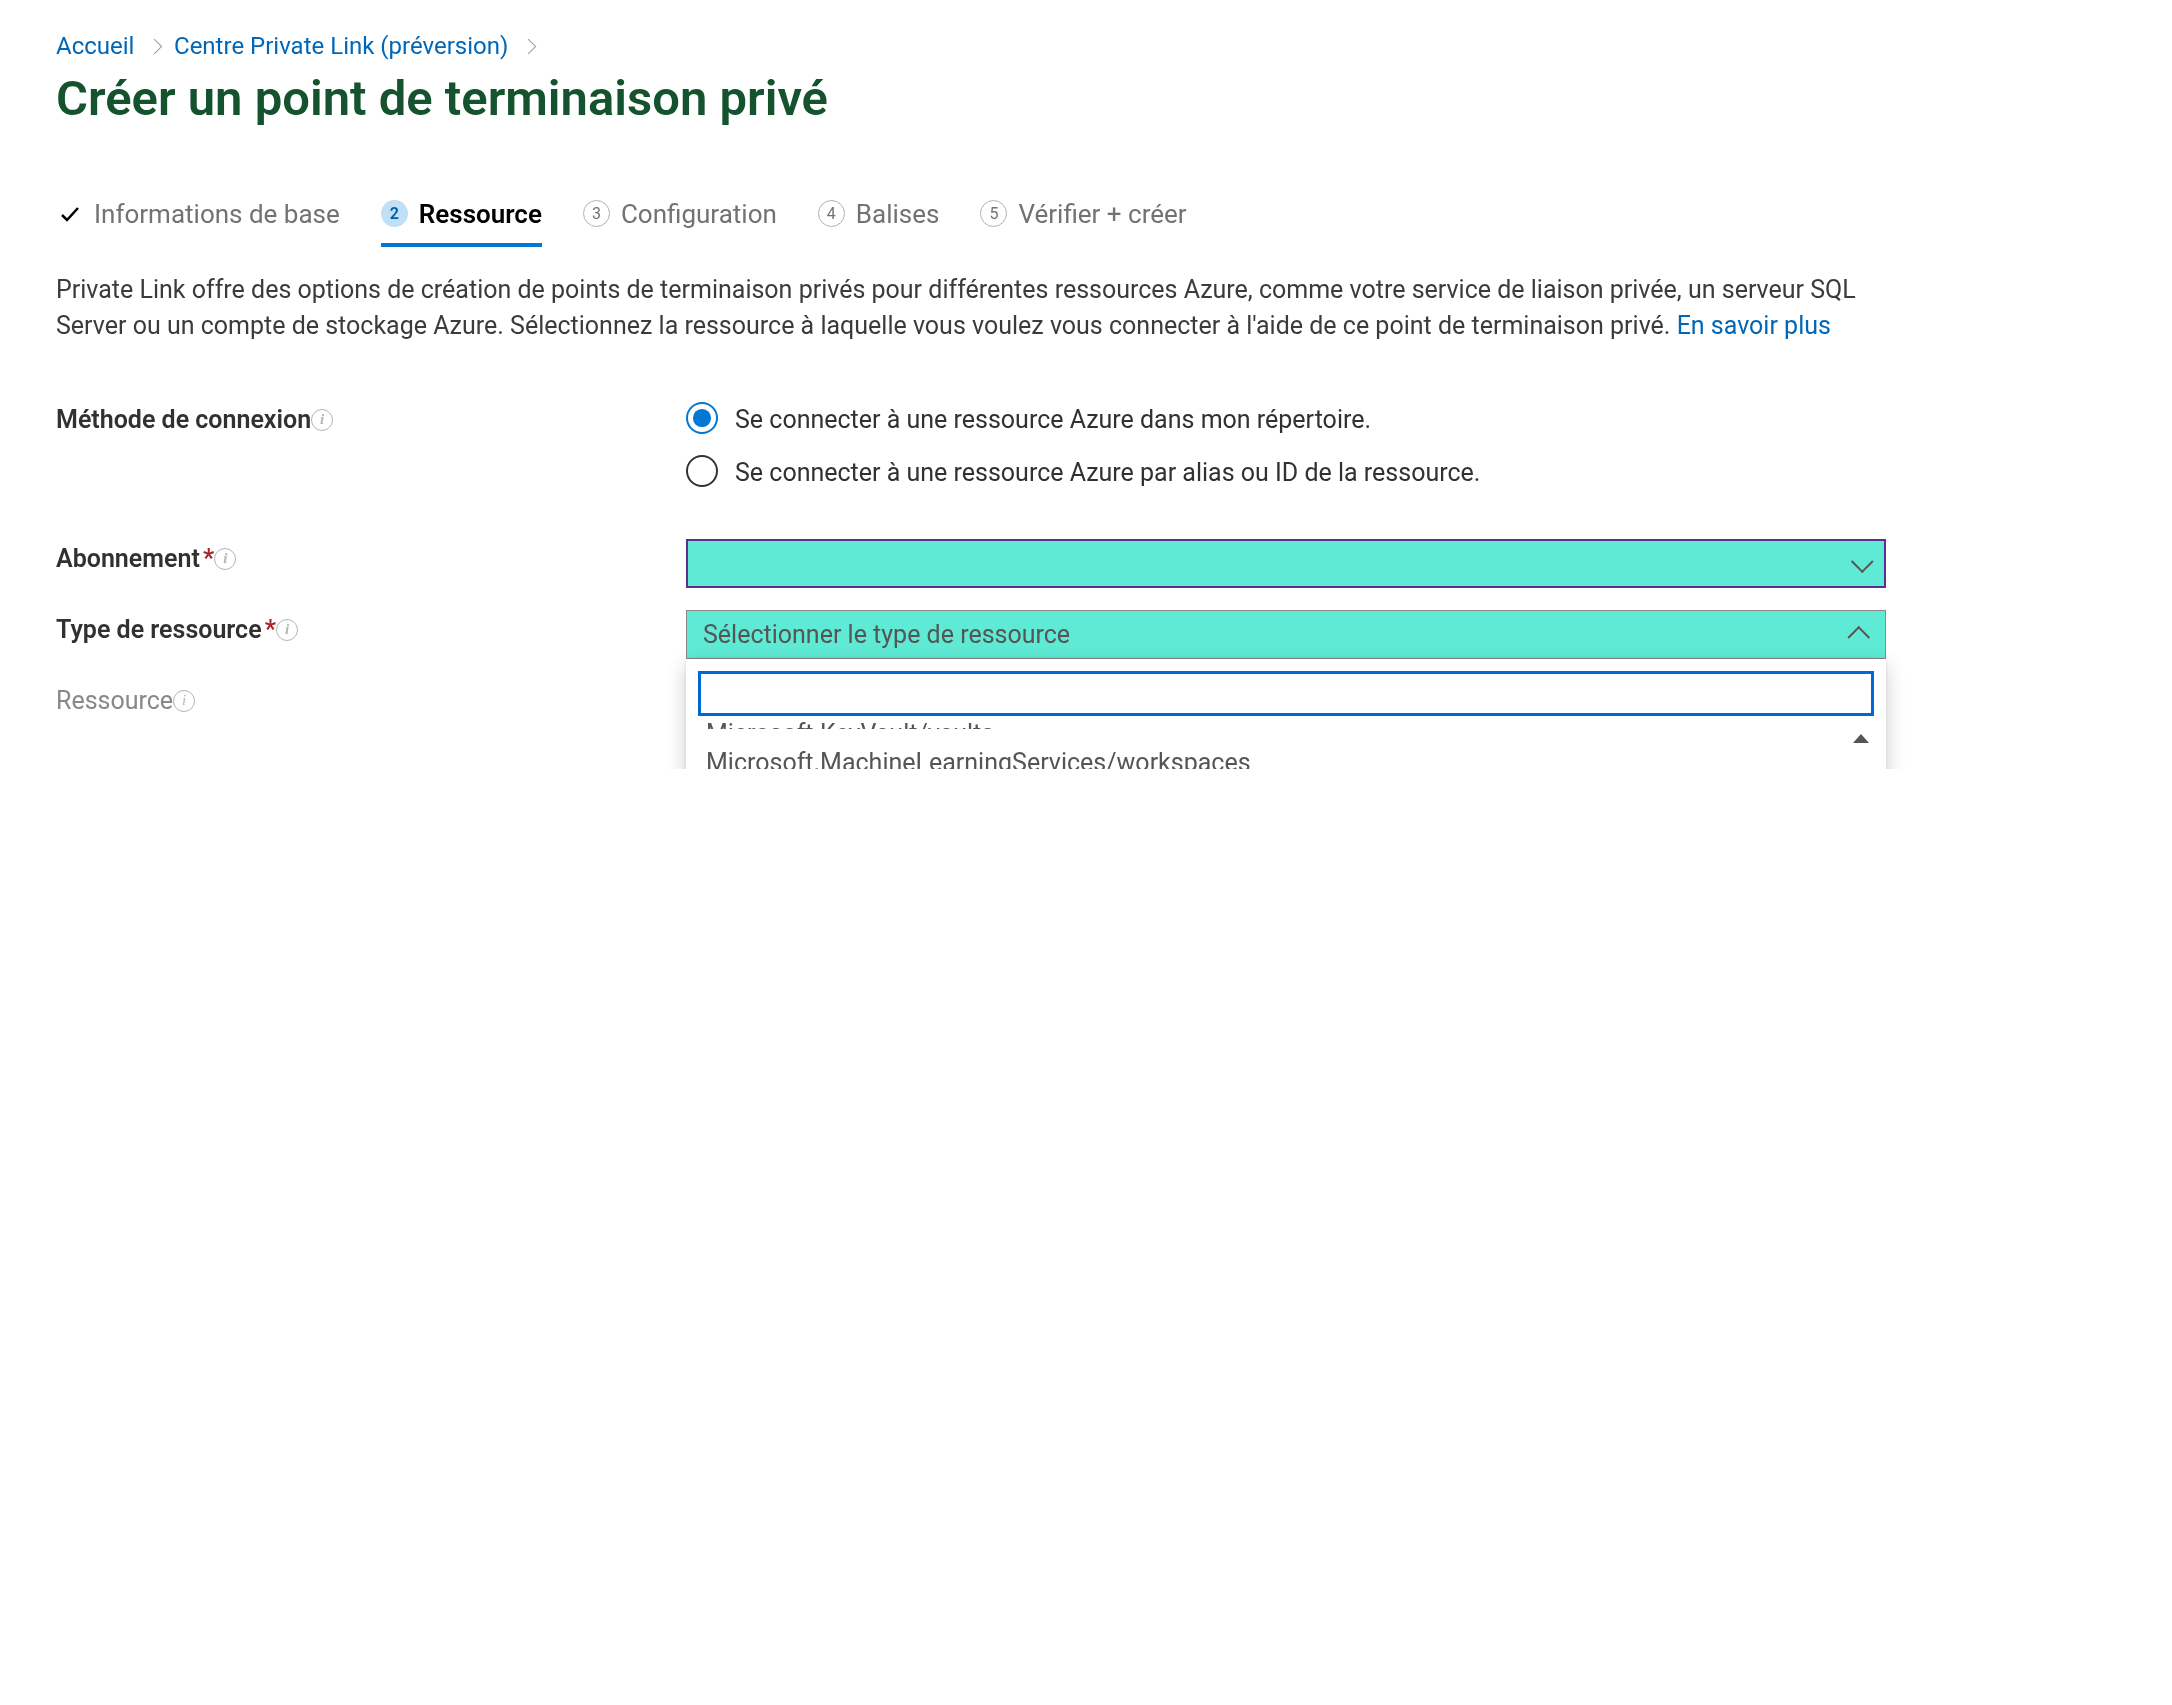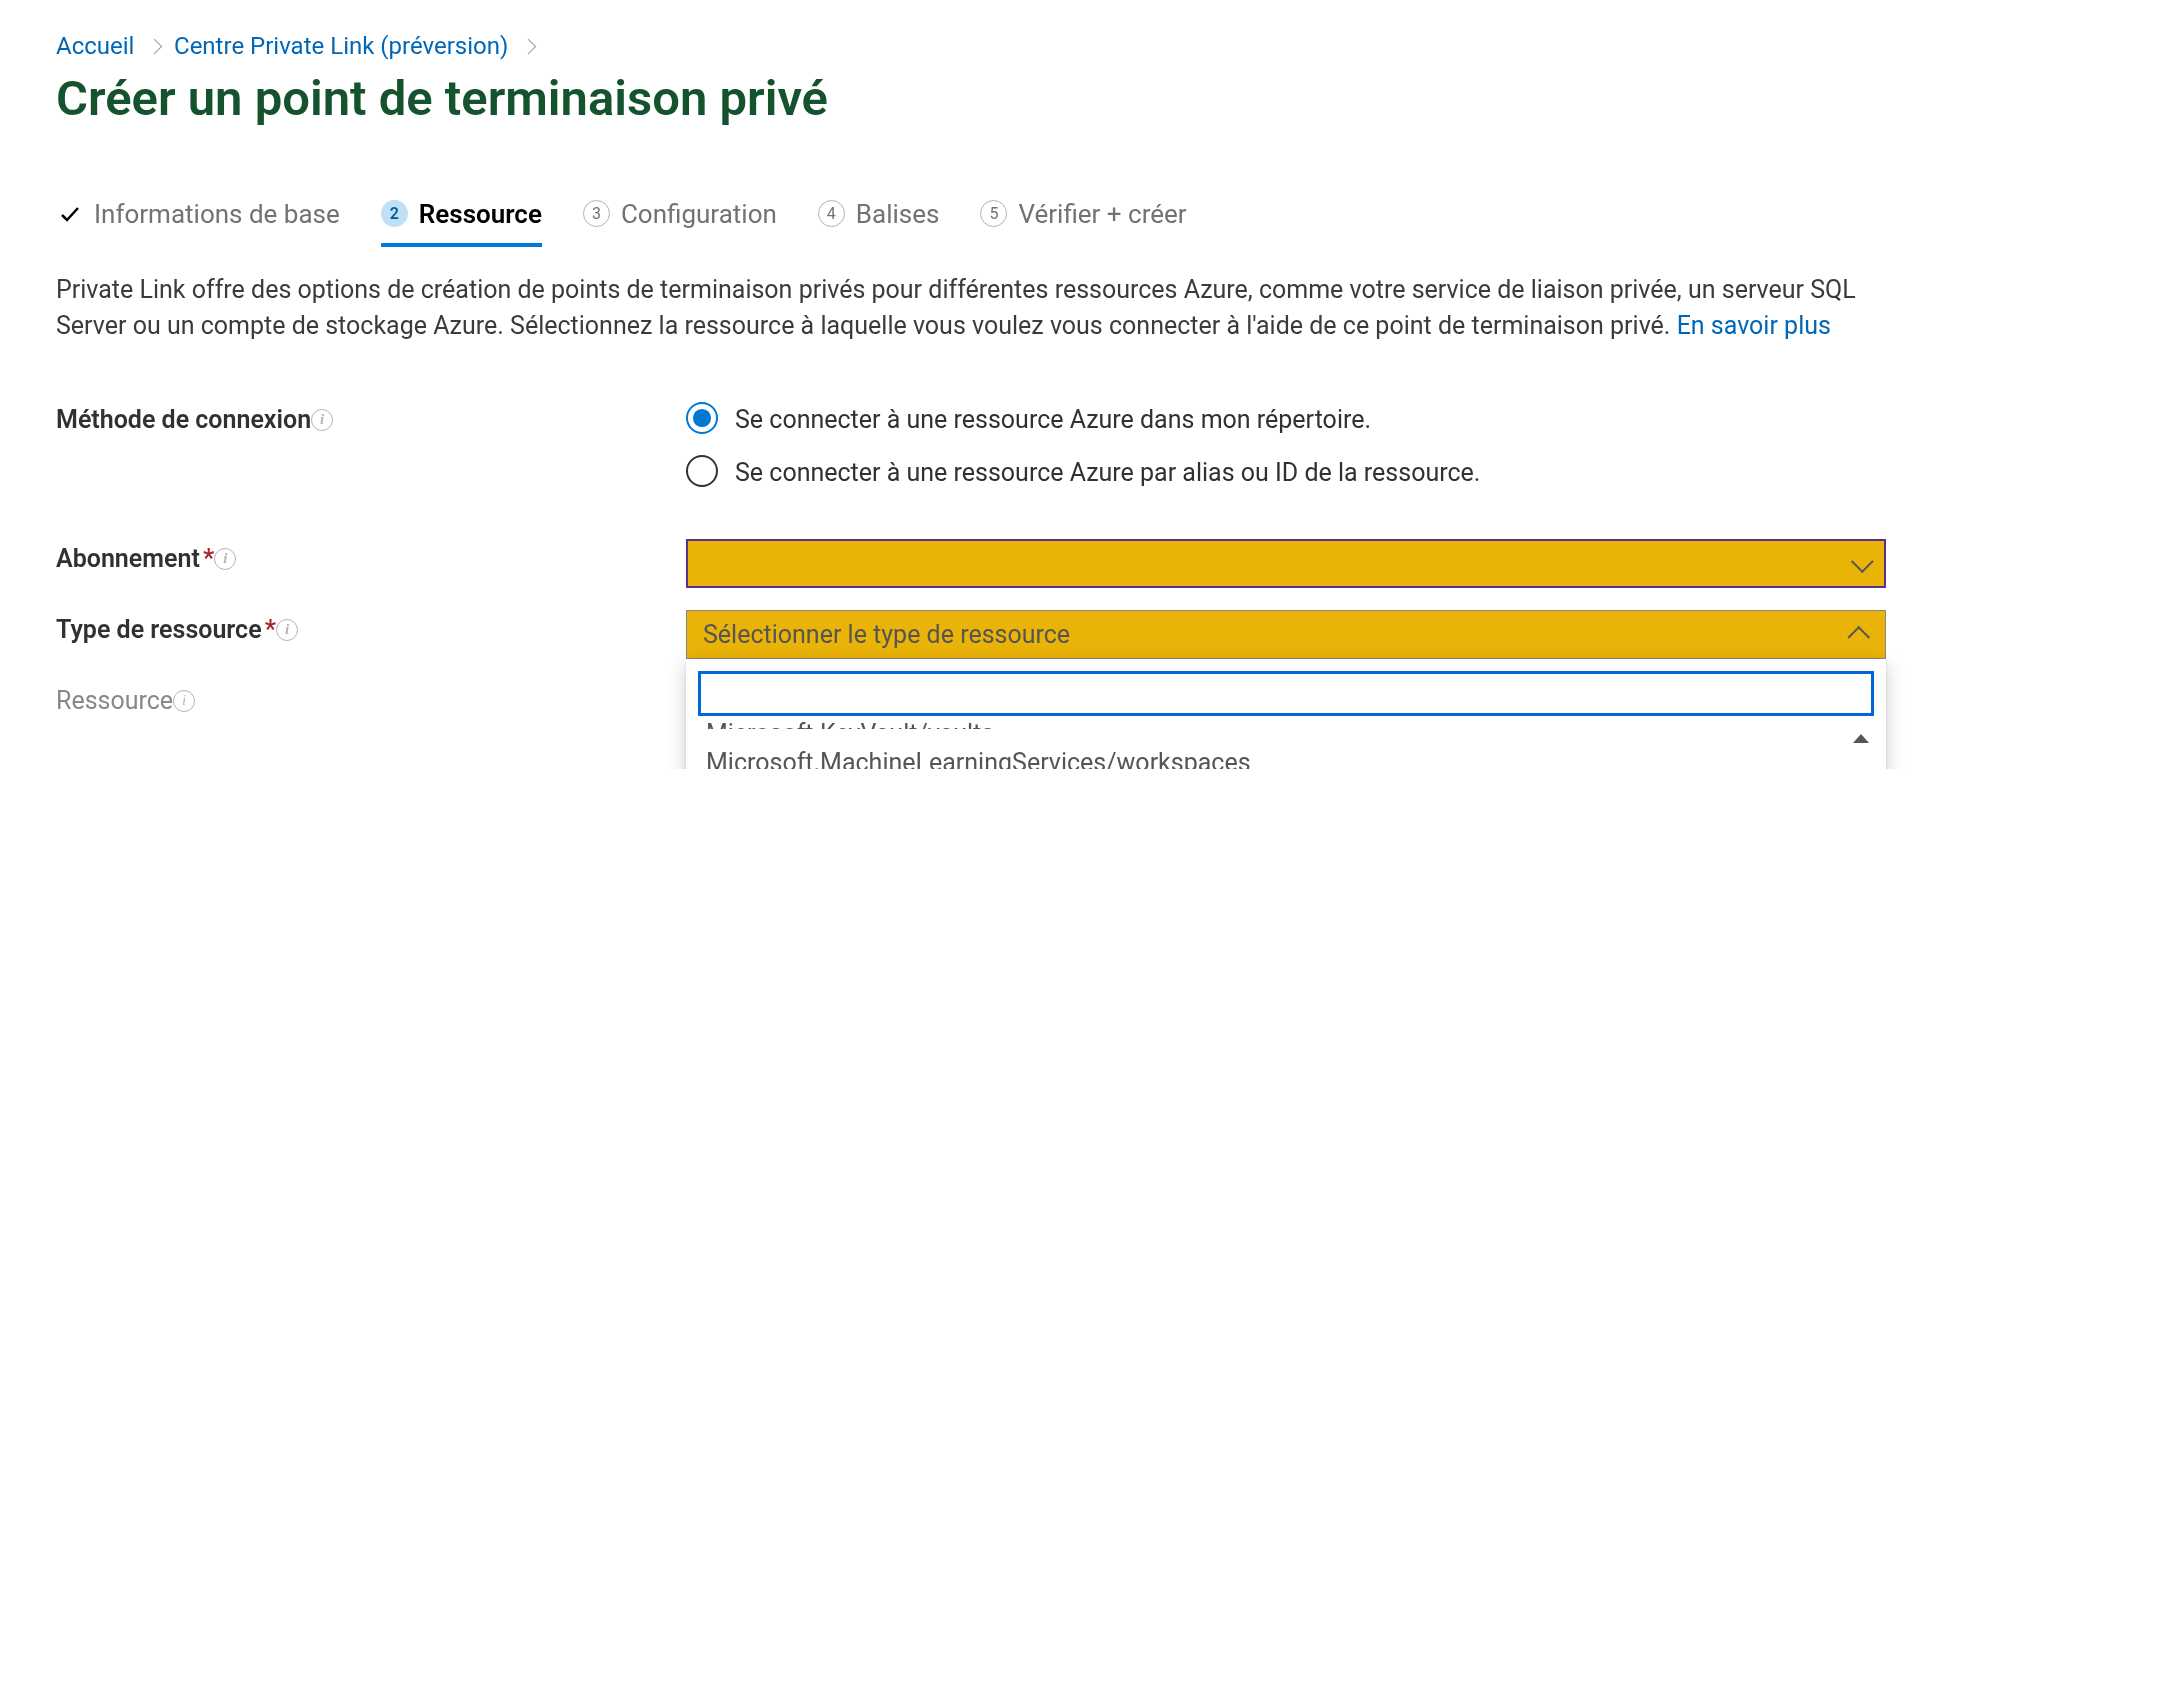--- a/index.html
+++ b/index.html
@@ -147,21 +147,21 @@
 
   
   .dropdown {
     position: relative;
     width: 1200px;
   }
   .dd-trigger {
     width: 100%;
     height: 49px;
     border: 1.6px solid var(--border-grey);
-    background: #eab308;
+    background: #5eead4;
     display: flex;
     align-items: center;
     justify-content: space-between;
     padding: 0 16px;
     font-size: 25px;
     color: #444;
     cursor: pointer;
   }
   .dd-trigger.focus-purple { border: 2.4px solid var(--border-focus); }
   .dd-trigger .placeholder { color: #555; }

